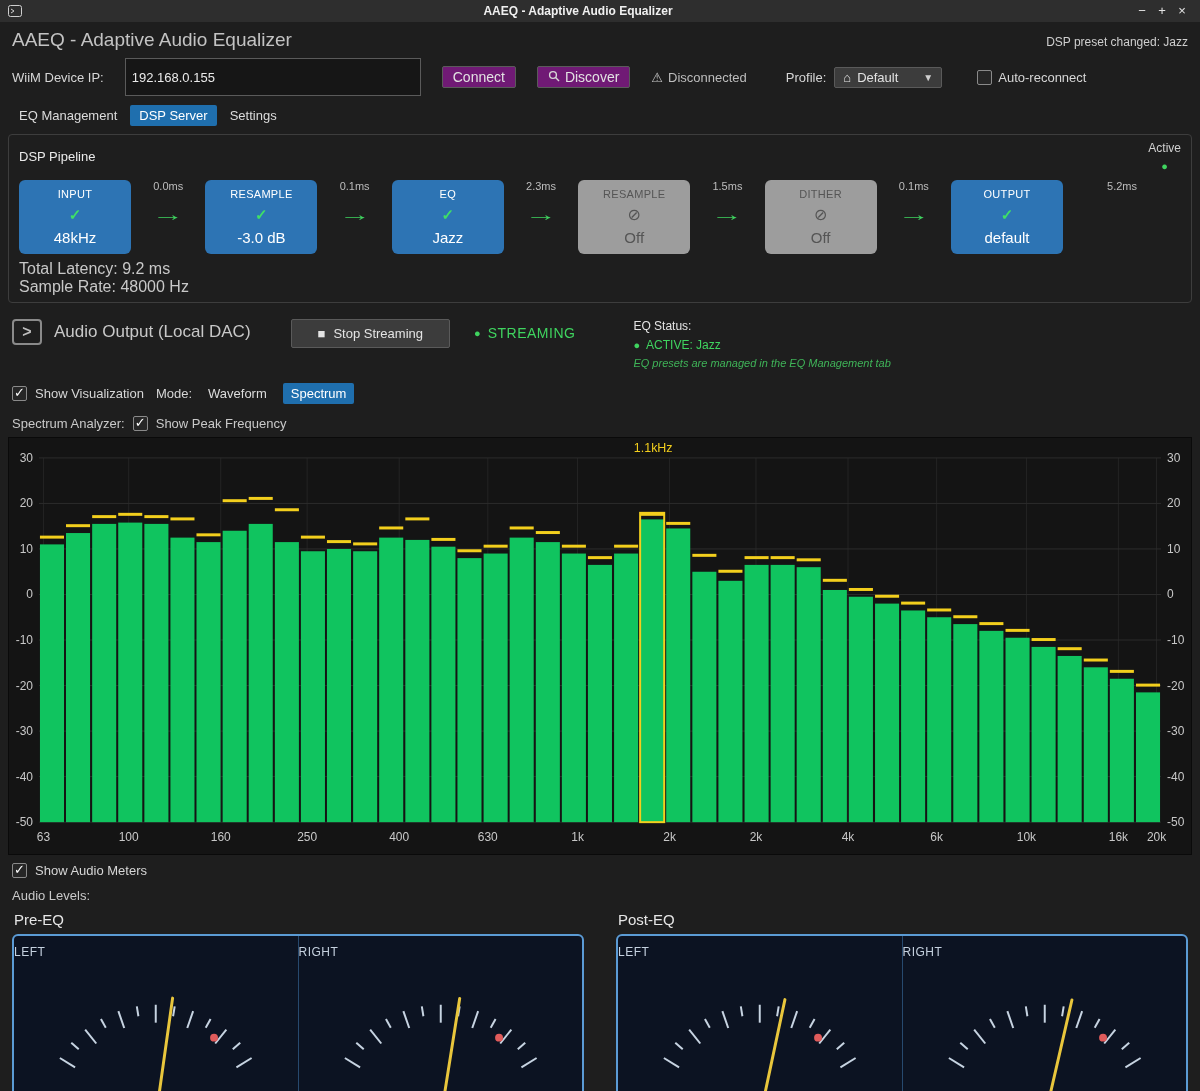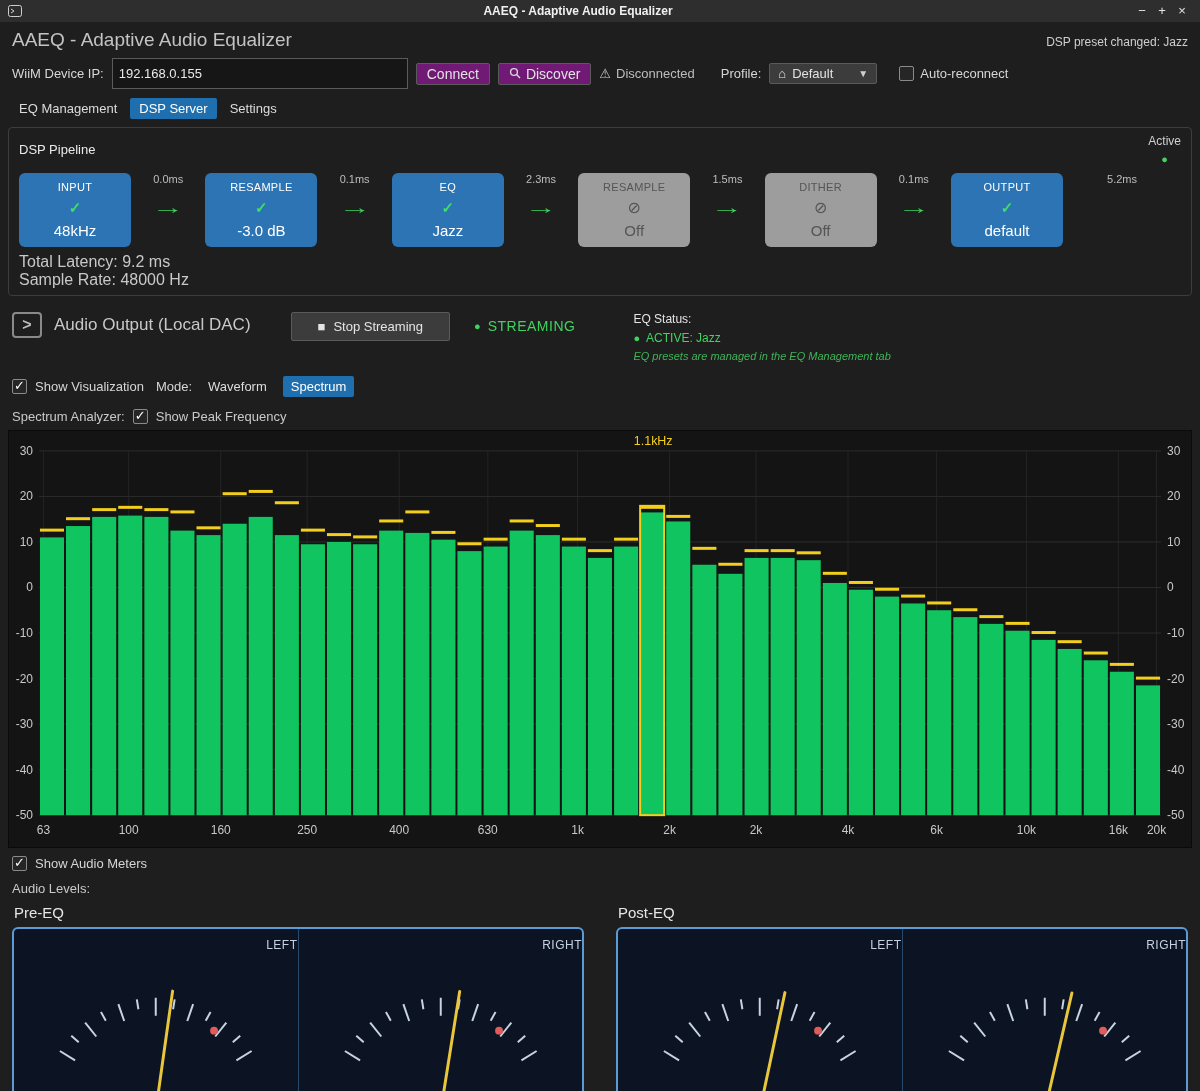--- a/index.html
+++ b/index.html
@@ -16,23 +16,23 @@
   .tb-icon { width:16px; height:14px; display:flex; align-items:center; }
   .tb-title { flex:1; text-align:center; color:#f0f0f0; font-weight:bold; font-size:12px; }
   .tb-btn { width:20px; text-align:center; color:#e4e4e4; font-size:13px; line-height:22px; }
 
   
   .header-row { display:flex; align-items:baseline; justify-content:space-between; padding:7px 12px 4px 12px; }
   .page-title { font-size:19px; color:#c3c3c3; font-weight:normal; }
   .preset-note { font-size:12px; color:#cfcfcf; }
 
   
-  .conn-row { display:flex; align-items:center; gap:8px; padding:3px 12px; }
+  .conn-row { display:flex; align-items:center; gap:21px; padding:3px 12px; }
   .lbl { color:#d6d6d6; }
-  .ip-input { width:296px; height:31px; background:#161616; border:1px solid #5a5a5a; color:#eaeaea;
+  .ip-input { width:296px; height:38px; background:#161616; border:1px solid #5a5a5a; color:#eaeaea;
     font-family:"Liberation Sans",sans-serif; font-size:13px; padding:0 6px; }
   .btn { background:#701a75; border:1px solid #5a5a5a; color:#e2e2e2; font-size:14px;
     padding:2px 10px; border-radius:2px; display:inline-flex; align-items:center; gap:5px; cursor:default; }
   .status-disc { color:#bdbdbd; display:inline-flex; align-items:center; gap:5px; }
   .warn-glyph { color:#c9c9c9; font-size:13px; }
   .profile-group { display:flex; align-items:center; gap:8px; margin-left:18px; }
   .dropdown { background:#3c3c3c; border:1px solid #5a5a5a; border-radius:2px; color:#e2e2e2;
     padding:2px 8px; display:inline-flex; align-items:center; gap:6px; min-width:108px; }
   .dropdown .caret { margin-left:auto; font-size:10px; color:#cfcfcf; }
   .cb { width:15px; height:15px; border:1px solid #8a8a8a; background:#262626; display:inline-block;
@@ -97,21 +97,21 @@
 
   
   .meters-cb-row { display:flex; align-items:center; gap:8px; padding:8px 12px 0 12px; }
   .levels-lbl { padding:10px 12px 0 12px; color:#c9c9c9; }
   .groups { display:flex; gap:32px; margin:4px 12px 0 12px; }
   .group { flex:1 1 0; }
   .group-title { font-size:15px; color:#e6e6e6; padding:4px 2px 6px 2px; }
   .meter-panel { border:2px solid #5b9bd5; border-radius:6px; background:#0c1322; height:196px; display:flex; overflow:hidden; }
   .meter-half { flex:1 1 0; display:flex; flex-direction:column; }
   .meter-half.first { border-right:1px solid #27496e; }
-  .meter-ch-lbl { text-align:right; color:#c5d1df; font-size:12px; padding-top:9px; letter-spacing:0.5px; }
+  .meter-ch-lbl { text-align:left; color:#c5d1df; font-size:12px; padding-top:9px; letter-spacing:0.5px; }
   .gauge-wrap { flex:1; }
   .gauge-wrap svg { display:block; width:100%; height:100%; }
 </style>
 </head>
 <body>
 
 <div class="titlebar">
   <span class="tb-icon">
     <svg width="14" height="12" viewBox="0 0 14 12">
         <rect x="0.5" y="0.5" width="13" height="11" rx="2" fill="none" stroke="#cfcfcf"></rect>

